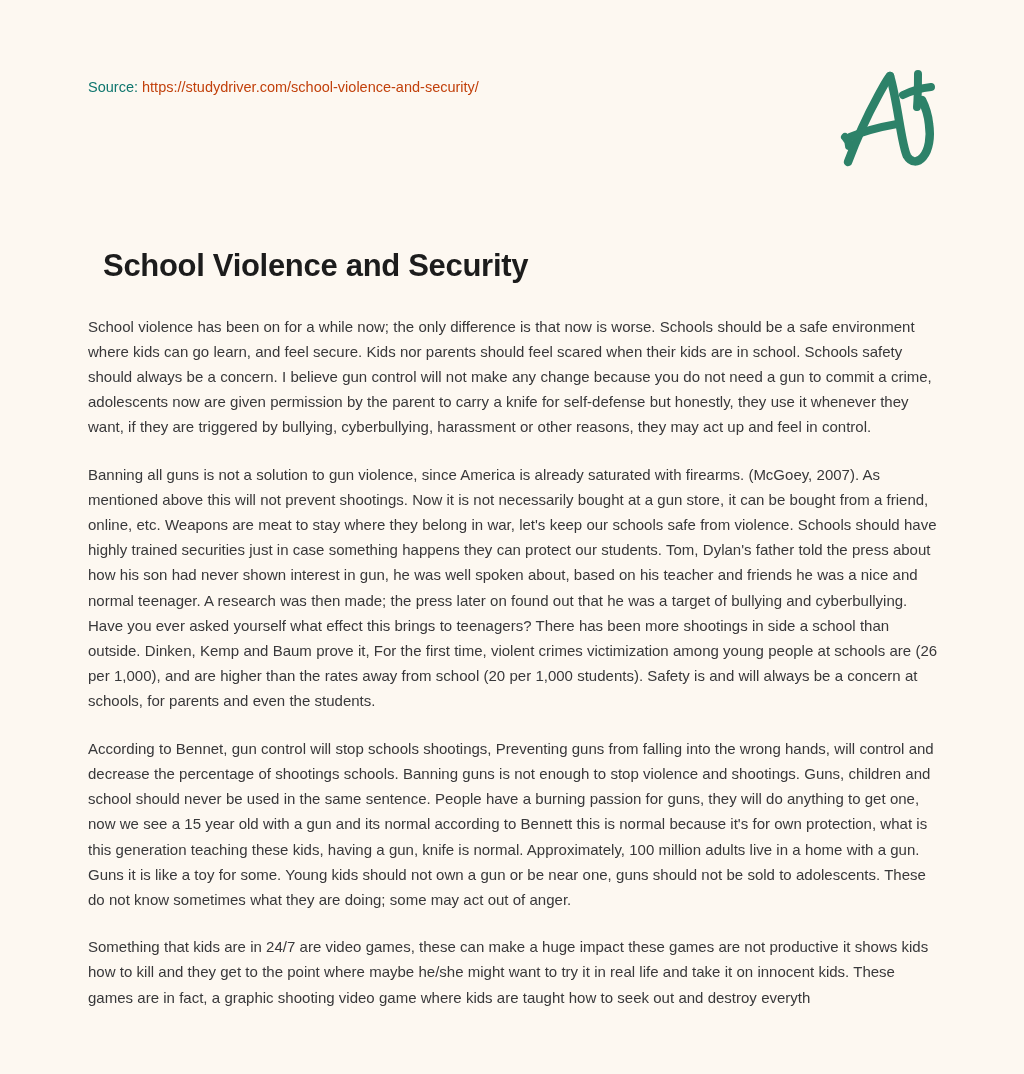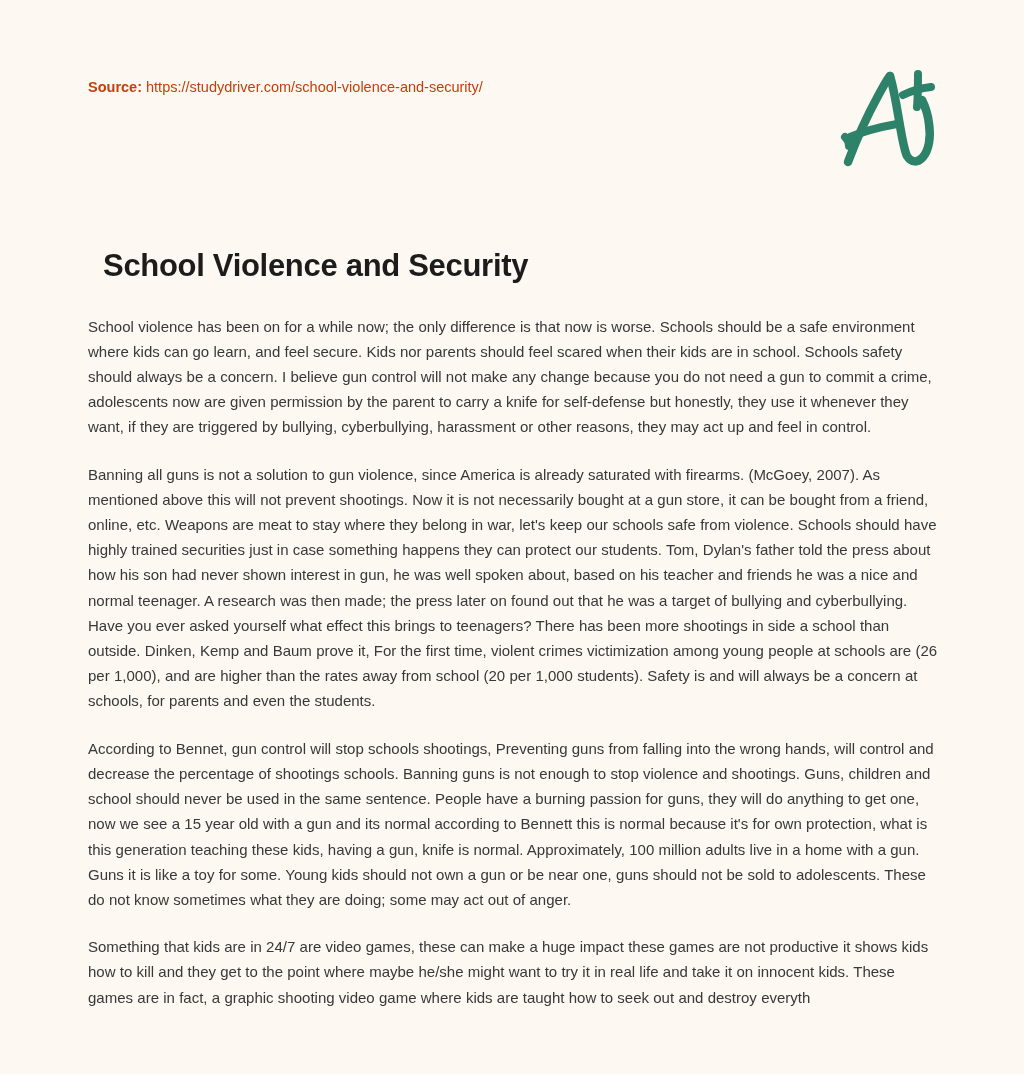--- a/index.html
+++ b/index.html
@@ -50,22 +50,21 @@
   }
 
   .source-line {
     margin-top: 20px;
     font-size: 14.5px;
     line-height: 1.3;
     white-space: nowrap;
   }
 
   .source-label {
-    color: #c2410c;
-    font-weight: bold;
+    color: #0f766e;
   }
 
   .source-url {
     color: #c2410c;
     text-decoration: none;
   }
 
   .logo-wrap {
     position: absolute;
     right: 78px;

